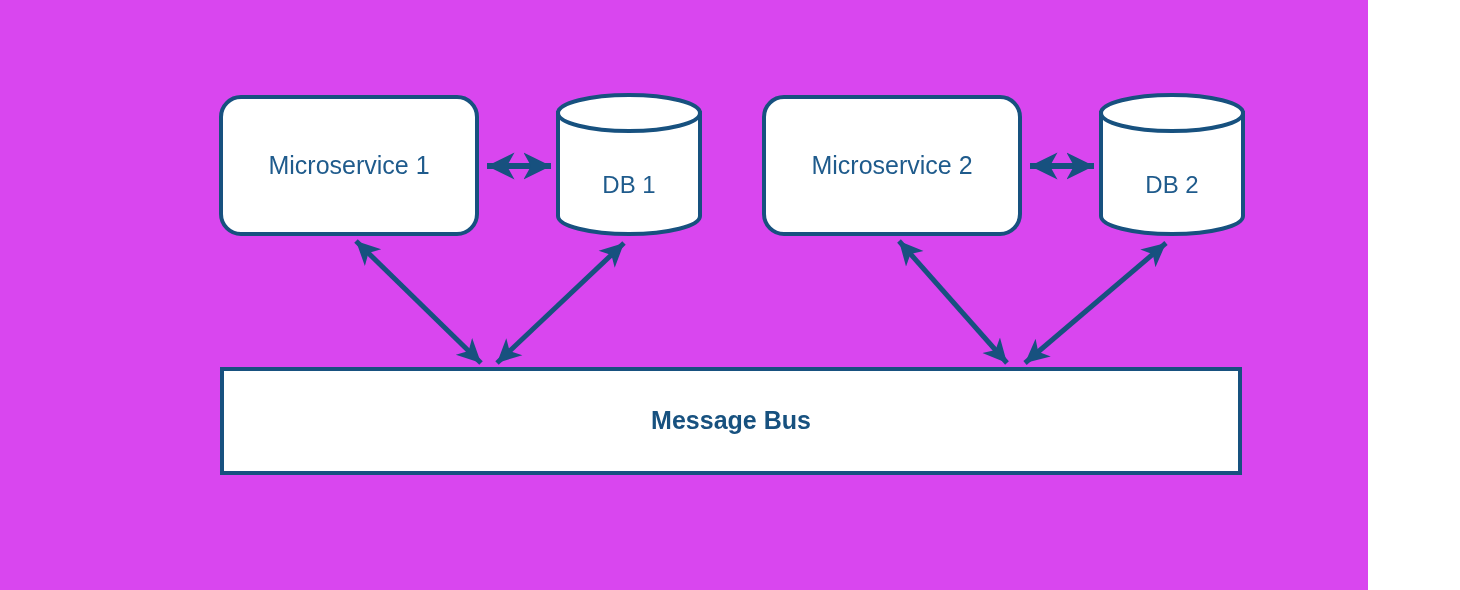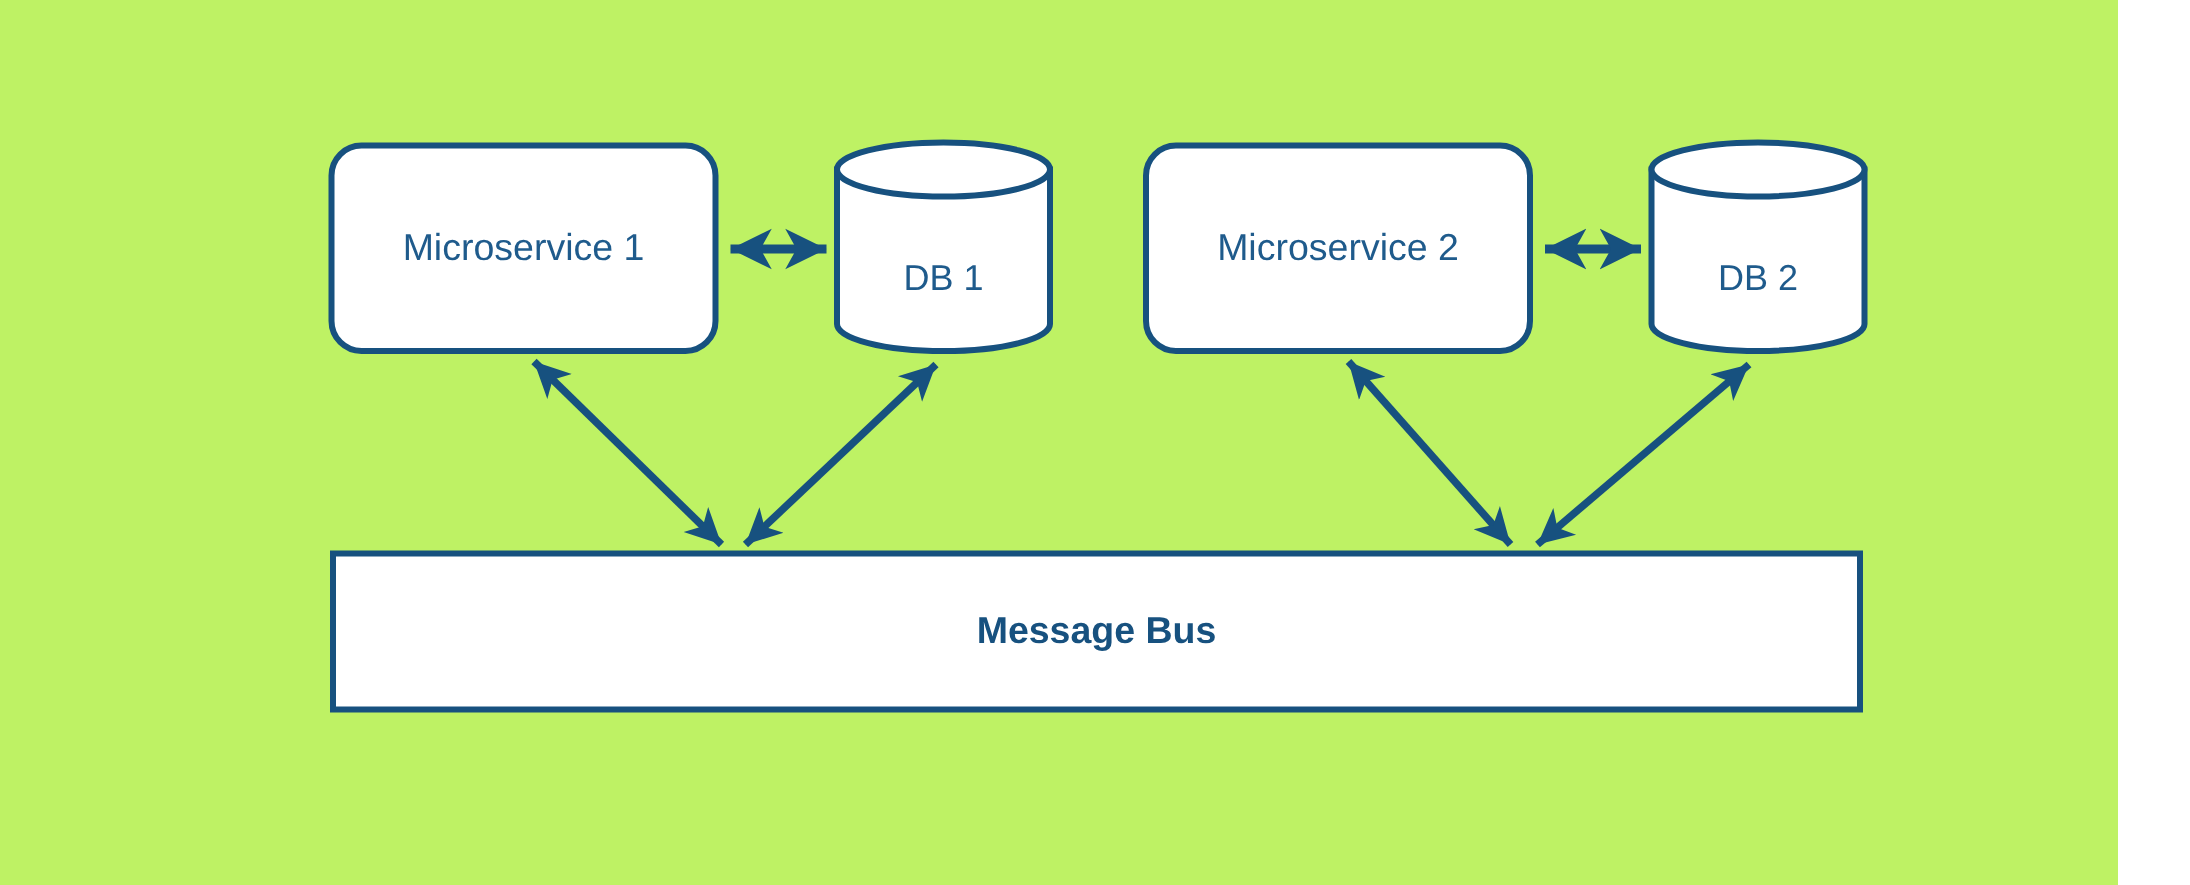--- a/index.html
+++ b/index.html
@@ -8,23 +8,22 @@
     padding: 0;
     background: #ffffff;
   }
   body {
     font-family: "Liberation Sans", sans-serif;
   }
   #canvas {
     position: relative;
     width: 1368px;
     height: 590px;
-    background: #bef264;
+    background: #d946ef;
     overflow: hidden;
-    padding-left: 44px;
   }
   #diagram-svg {
     position: absolute;
     left: 0;
     top: 0;
     width: 1460px;
     height: 590px;
   }
   .node-label {
     font-family: "Liberation Sans", sans-serif;

